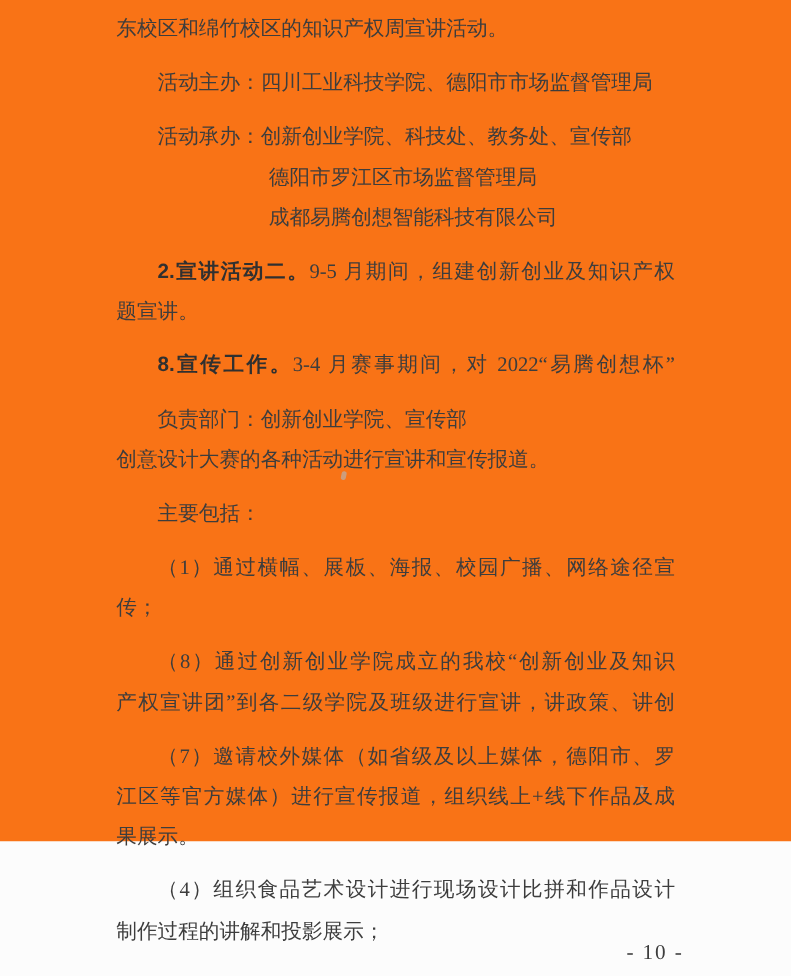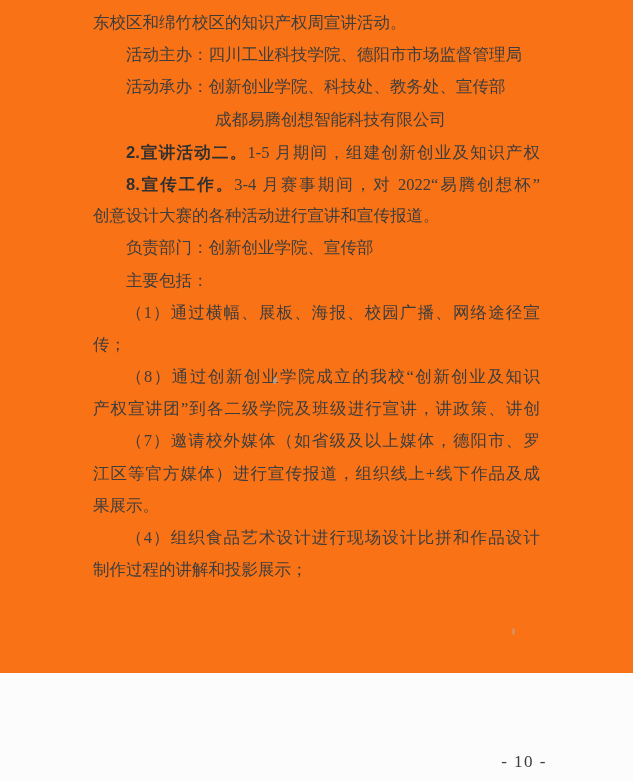--- a/index.html
+++ b/index.html
@@ -25,21 +25,21 @@
     width: 447px;
     font-size: 16.5px;
     line-height: 32.2px;
   }
   .line {
     height: 32.2px;
     overflow: hidden;
     white-space: normal;
     text-align: left;
   }
-  .ind2 { padding-left: 33px; }
+  .ind2 { padding-left: 33px; margin-top: 11px; }
   .ind7 { padding-left: 122px; }
   .fill {
     text-align: justify;
     text-align-last: justify;
     -moz-text-align-last: justify;
   }
   .hei {
     font-family: "Liberation Sans", "DejaVu Sans", sans-serif;
     font-weight: 700;
     color: #303030;
@@ -74,27 +74,29 @@
 </style>
 </head>
 <body>
 
 <div class="page">
   <div class="content">
 
     <div class="line">东校区和绵竹校区的知识产权周宣讲活动。</div>
     <div class="line ind2">活动主办：四川工业科技学院、德阳市市场监督管理局</div>
     <div class="line ind2">活动承办：创新创业学院、科技处、教务处、宣传部</div>
+    <div class="line ind7">德阳市罗江区市场监督管理局</div>
     <div class="line ind7">成都易腾创想智能科技有限公司</div>
 
-    <div class="line ind2 fill"><span class="hei">2.宣讲活动二。</span><span>1-5 月期间，组建创新创业及知识产权</span></div>
+    <div class="line ind2 fill"><span class="hei">2.宣讲活动二。</span><span>9-5 月期间，组建创新创业及知识产权</span></div>
+    <div class="line">题宣讲。</div>
 
     <div class="line ind2 fill"><span class="hei">8.宣传工作。</span><span>3-4 月赛事期间，对 2022“易腾创想杯”</span></div>
+    <div class="line ind2">负责部门：创新创业学院、宣传部</div>
     <div class="line">创意设计大赛的各种活动进行宣讲和宣传报道。</div>
-    <div class="line ind2">负责部门：创新创业学院、宣传部</div>
     <div class="line ind2">主要包括：</div>
 
     <div class="line ind2 fill">（1）通过横幅、展板、海报、校园广播、网络途径宣</div>
     <div class="line">传；</div>
     <div class="line ind2 fill">（8）通过创新创业学院成立的我校“创新创业及知识</div>
     <div class="line fill">产权宣讲团”到各二级学院及班级进行宣讲，讲政策、讲创</div>
     <div class="line ind2 fill">（7）邀请校外媒体（如省级及以上媒体，德阳市、罗</div>
     <div class="line fill">江区等官方媒体）进行宣传报道，组织线上+线下作品及成</div>
     <div class="line">果展示。</div>
     <div class="line ind2 fill">（4）组织食品艺术设计进行现场设计比拼和作品设计</div>

